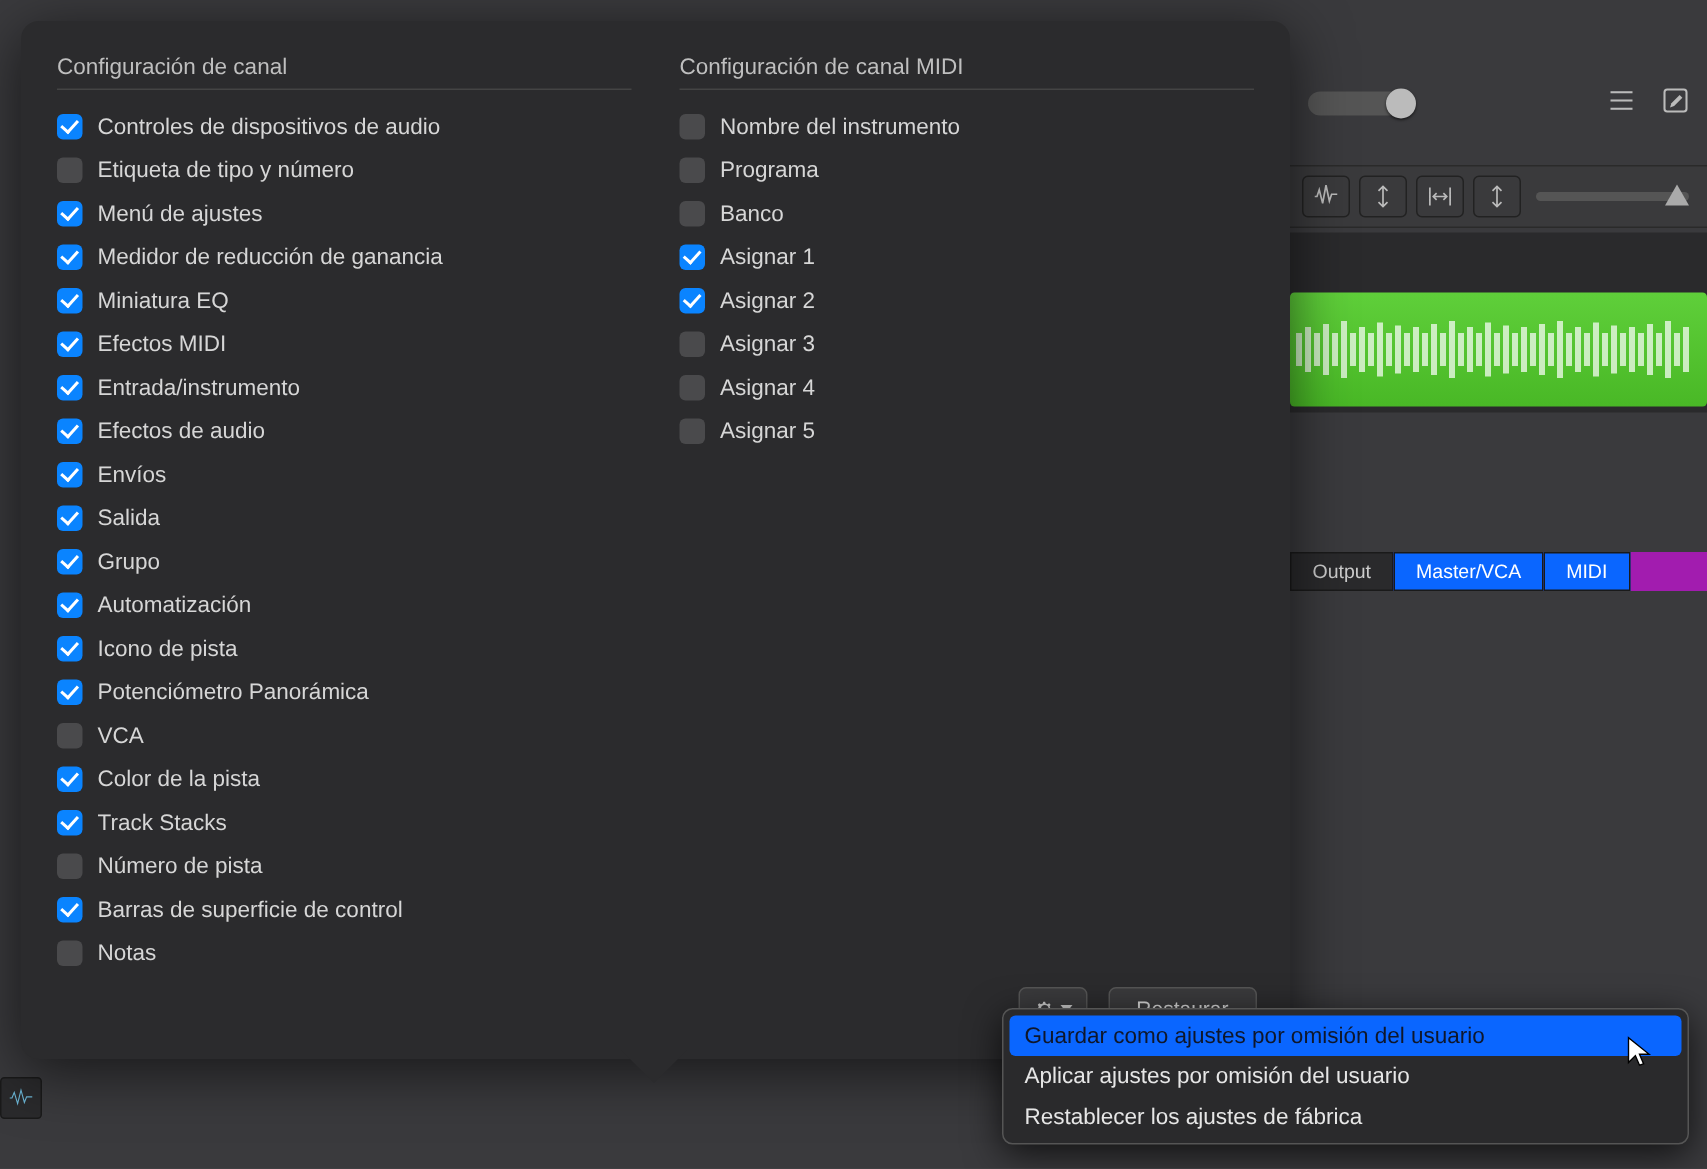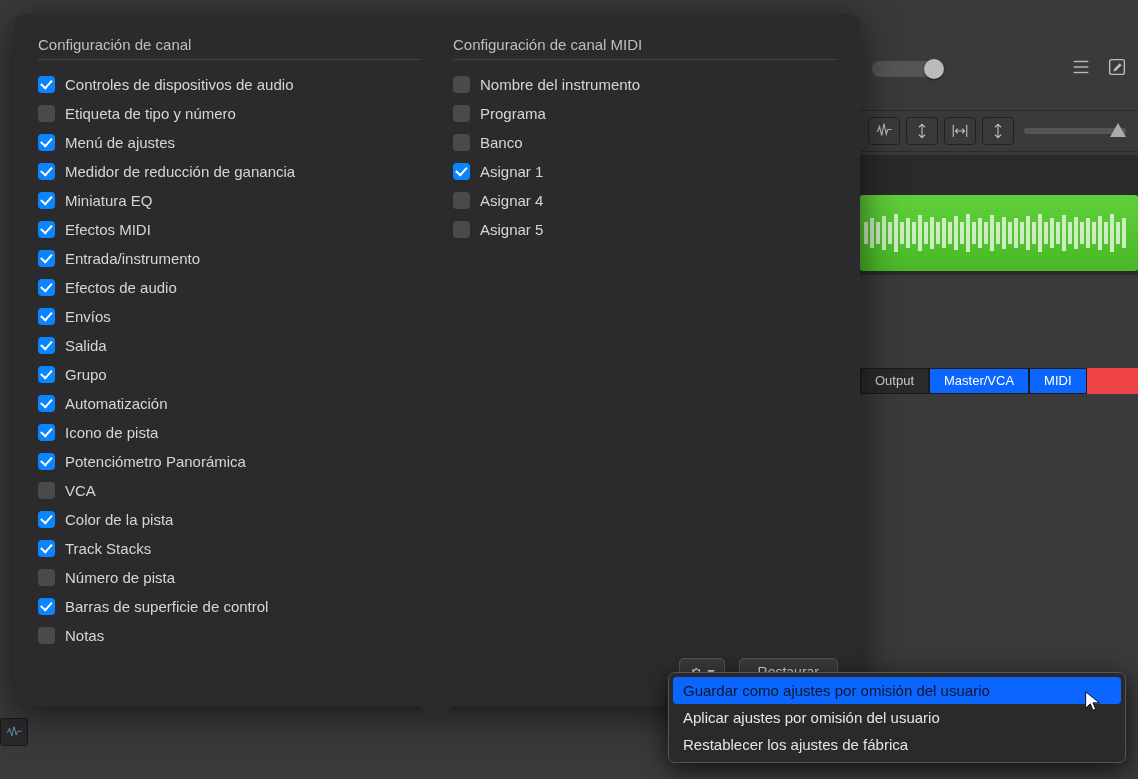--- a/index.html
+++ b/index.html
@@ -11,21 +11,21 @@
   .top-icons svg{width:22px;height:22px;fill:none;stroke:#bbb;stroke-width:1.5;}
   .toolbar2{position:absolute;top:110px;left:860px;right:0;height:40px;background:#3a3a3c;display:flex;align-items:center;padding:0 8px;gap:6px;border-top:1px solid #2a2a2a;border-bottom:1px solid #2a2a2a;}
   .tbtn{width:30px;height:26px;background:#3a3a3c;border:1px solid #222;border-radius:4px;display:flex;align-items:center;justify-content:center}
   .tbtn svg{width:18px;height:18px;stroke:#bbb;fill:none;stroke-width:1.5}
   .vslider{flex:1;height:6px;background:#555;border-radius:3px;position:relative;margin:0 4px}
   .vslider::after{content:"";position:absolute;right:0;top:-5px;width:0;height:0;border-left:8px solid transparent;border-right:8px solid transparent;border-bottom:14px solid #aaa;}
   .midi-region{position:absolute;top:155px;left:860px;right:0;height:120px;background:#2a2a2c;}
   .midi-clip{position:absolute;top:40px;left:0;right:0;height:76px;background:linear-gradient(#5fcf3a,#49b826);border-radius:3px;overflow:hidden;}
   .midi-notes{position:absolute;inset:0;display:flex;align-items:center;gap:2px;padding:0 4px;}
   .midi-notes span{width:4px;background:rgba(255,255,255,.7);display:block;}
-  .tabs{position:absolute;top:368px;left:860px;right:0;height:26px;display:flex;background:#ef4444;}
+  .tabs{position:absolute;top:368px;left:860px;right:0;height:26px;display:flex;background:#a21caf;}
   .tab{padding:4px 14px;font-size:13px;border:1px solid #1a1a1a;background:#2a2a2c;}
   .tab.active{background:#0a66ff;color:#fff;}
   .bg-lower{position:absolute;top:395px;left:860px;right:0;bottom:0;background:#3a3a3d;}
 
   .popover{position:absolute;top:14px;left:14px;width:846px;height:692px;background:#2b2b2d;border-radius:12px;box-shadow:0 8px 40px rgba(0,0,0,.6);}
   .popover-tail{position:absolute;left:400px;bottom:-16px;width:0;height:0;border-left:22px solid transparent;border-right:22px solid transparent;border-top:22px solid #2b2b2d;}
   .cols{display:flex;padding:22px 24px 0 24px;gap:32px;}
   .col{flex:1;}
   .sect-title{font-size:15px;color:#bfbfbf;padding-bottom:6px;border-bottom:1px solid #444;margin-bottom:10px;}
   .opt{display:flex;align-items:center;height:29px;font-size:15px;color:#d6d6d6;}
@@ -258,20 +258,28 @@
           </div>
           <div class="opt row-inline">
             <div class="chk"></div>
             <span>Banco</span>
           </div>
           <div class="opt row-inline">
             <div class="chk on"></div>
             <span>Asignar 1</span>
           </div>
           <div class="opt row-inline">
+            <div class="chk on"></div>
+            <span>Asignar 2</span>
+          </div>
+          <div class="opt row-inline">
+            <div class="chk"></div>
+            <span>Asignar 3</span>
+          </div>
+          <div class="opt row-inline">
             <div class="chk"></div>
             <span>Asignar 4</span>
           </div>
           <div class="opt row-inline">
             <div class="chk"></div>
             <span>Asignar 5</span>
           </div>
         </div>
     </div>
   </div>

